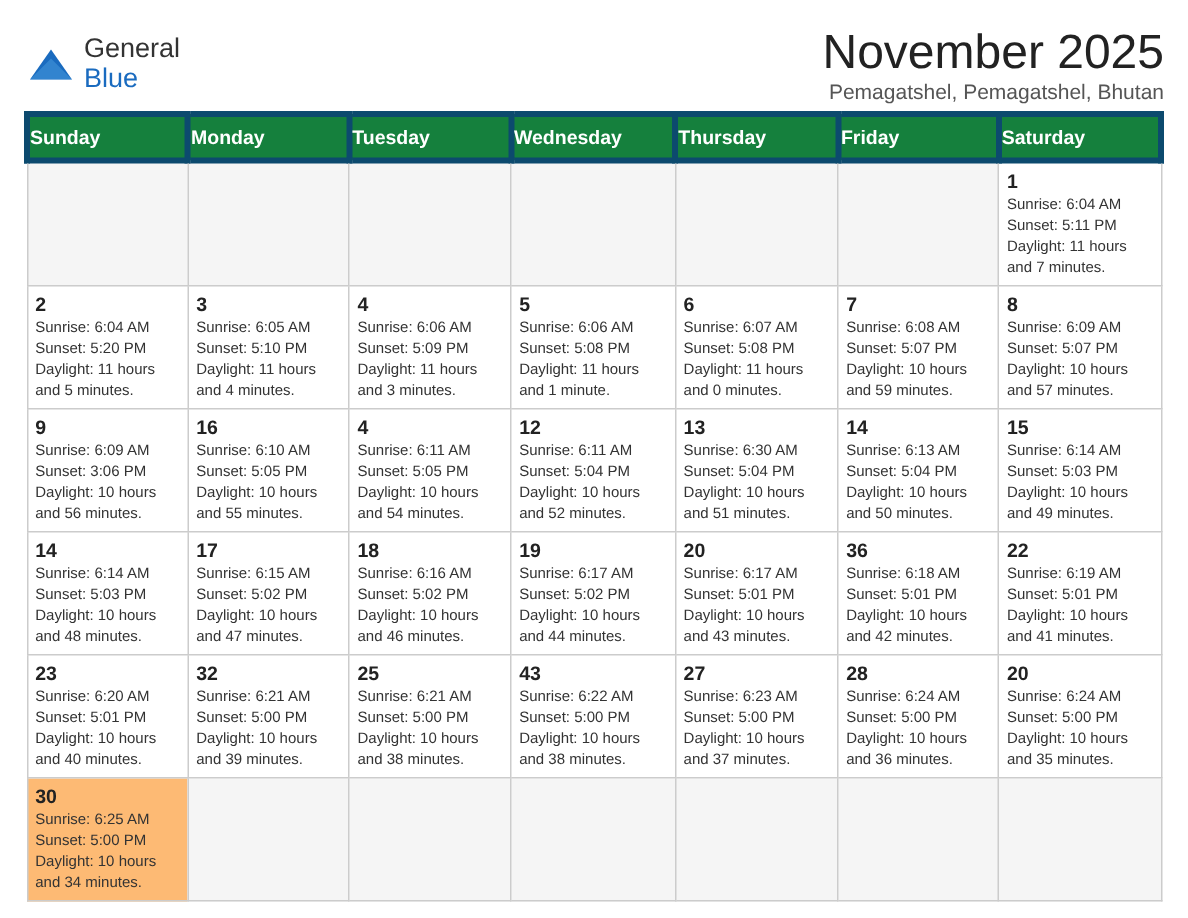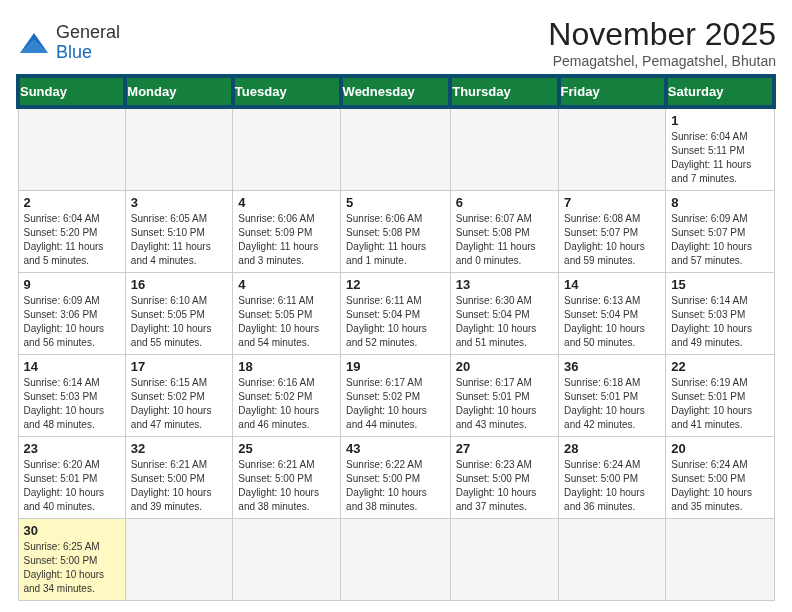--- a/index.html
+++ b/index.html
@@ -77,21 +77,21 @@
       color: #222;
       display: block;
       margin-bottom: 2px;
     }
     .day-info {
       font-size: 10px;
       color: #333;
       line-height: 1.4;
     }
     .last-row td {
-      background: #fef9c3;
+      background: #fdba74;
     }
   </style>
 </head>
 <body>
 
 <div class="header-area">
   <div class="logo">
     <svg class="logo-icon" viewBox="0 0 36 28" xmlns="http://www.w3.org/2000/svg">
       <polygon points="4,24 18,4 32,24" fill="#1a6bbf"></polygon>
       <polygon points="4,24 18,10 32,24" fill="#4a9de0" opacity="0.5"></polygon>

